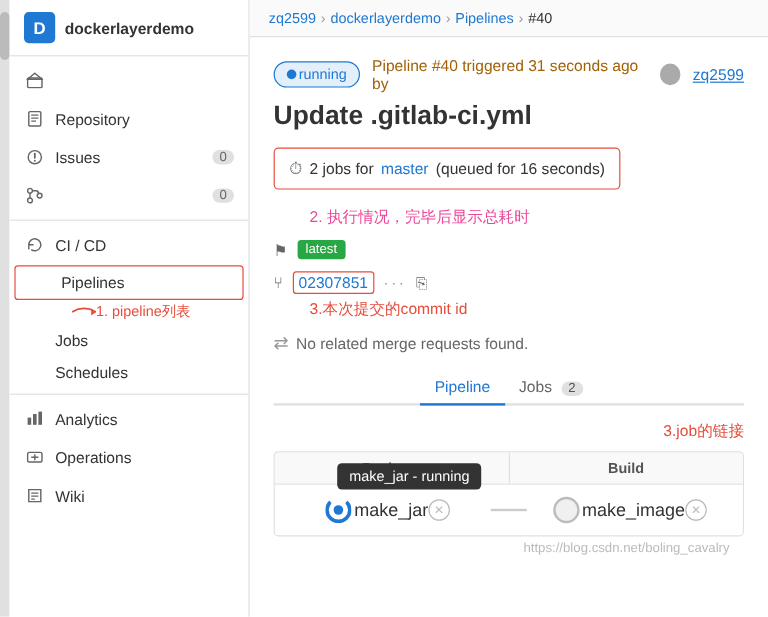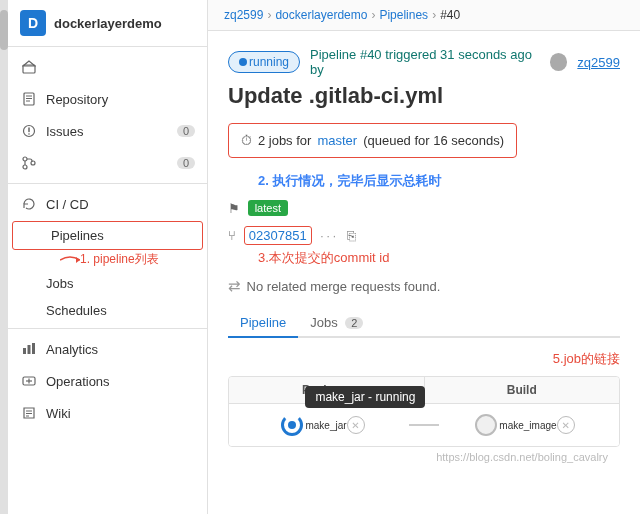--- a/index.html
+++ b/index.html
@@ -42,66 +42,66 @@
 
     @keyframes pulse { 0%,100%{opacity:1} 50%{opacity:0.4} }
 
     .page-title { font-size: 22px; font-weight: 600; color: #333; margin-bottom: 14px; }
 
     
     .info-box { border: 1.5px solid #e74c3c; border-radius: 4px; padding: 8px 12px; display: inline-flex; align-items: center; gap: 6px; font-size: 13px; color: #333; margin-bottom: 10px; }
     .info-box a { color: #1f78d1; text-decoration: none; }
 
     
-    .annotation { color: #3b82f6; font-size: 13px; font-weight: 700; margin-bottom: 10px; margin-left: 30px; }
+    .annotation { color: #ec4899; font-size: 13px; font-weight: 400; margin-bottom: 10px; margin-left: 30px; }
 
     
     .latest-badge-row { display: flex; align-items: center; margin-bottom: 10px; }
     .flag-icon { margin-right: 8px; color: #666; }
     .latest-badge { background: #28a745; color: #fff; font-size: 11px; padding: 2px 7px; border-radius: 3px; }
 
     
     .commit-row { display: flex; align-items: center; gap: 8px; margin-bottom: 4px; }
     .commit-id { color: #1f78d1; text-decoration: none; font-size: 13px; border: 1.5px solid #e74c3c; padding: 1px 4px; border-radius: 3px; }
     .commit-dots { color: #999; letter-spacing: 2px; }
 
     
     .annotation3 { color: #e74c3c; font-size: 13px; font-weight: 500; margin-left: 30px; margin-bottom: 10px; }
 
     
     .no-mr { display: flex; align-items: center; gap: 6px; color: #666; font-size: 13px; margin-bottom: 14px; }
 
     
-    .tabs { display: flex; gap: 0; border-bottom: 2px solid #e0e0e0; margin-bottom: 12px; }
+    .tabs { display: flex; gap: 0; border-bottom: 2px solid #e0e0e0; margin-bottom: 12px; justify-content: center; }
     .tab { padding: 6px 12px; font-size: 13px; color: #666; cursor: pointer; border-bottom: 2px solid transparent; margin-bottom: -2px; }
     .tab.active { color: #1f78d1; border-bottom-color: #1f78d1; font-weight: 500; }
     .tab .count { background: #e0e0e0; border-radius: 8px; padding: 0 6px; font-size: 11px; margin-left: 4px; color: #555; }
 
     
     .annotation4 { color: #e74c3c; font-size: 13px; font-weight: 500; text-align: right; margin-bottom: 8px; }
 
     
     .stages-container { border: 1px solid #e0e0e0; border-radius: 4px; overflow: hidden; }
     .stages-header { display: flex; background: #f9f9f9; border-bottom: 1px solid #e0e0e0; }
     .stage-header { flex: 1; padding: 6px 12px; font-size: 12px; font-weight: 600; color: #555; text-align: center; border-right: 1px solid #e0e0e0; }
     .stage-header:last-child { border-right: none; }
     .stages-body { display: flex; padding: 10px 12px; align-items: center; background: #fff; }
     .stage-col { flex: 1; display: flex; align-items: center; justify-content: center; }
 
     
-    .job-node { display: flex; align-items: center; gap: 2px; font-size: 10px; color: #333; }
+    .job-node { display: flex; align-items: center; gap: 2px; font-size: 15px; color: #333; }
     .job-spinner { width: 22px; height: 22px; border-radius: 50%; border: 3px solid #1f78d1; border-top-color: transparent; animation: spin 1s linear infinite; display: flex; align-items: center; justify-content: center; }
     @keyframes spin { to { transform: rotate(360deg); } }
     .job-running-inner { width: 8px; height: 8px; background: #1f78d1; border-radius: 50%; }
     .job-circle-gray { width: 22px; height: 22px; border-radius: 50%; border: 2px solid #bbb; background: #f0f0f0; }
     .job-cancel { width: 18px; height: 18px; border-radius: 50%; border: 1.5px solid #bbb; display: flex; align-items: center; justify-content: center; color: #bbb; font-size: 10px; cursor: pointer; }
     .connector-line { width: 30px; height: 2px; background: #ccc; margin: 0 4px; }
 
     
-    .tooltip-box { position: absolute; background: #333; color: #fff; font-size: 12px; padding: 4px 10px; border-radius: 4px; top: -28px; left: 24px; white-space: nowrap; z-index: 10; }
+    .tooltip-box { position: absolute; background: #333; color: #fff; font-size: 12px; padding: 4px 10px; border-radius: 4px; top: -28px; left: 10px; white-space: nowrap; z-index: 10; }
 
     
     .watermark { font-size: 11px; color: #bbb; text-align: right; padding: 4px 12px; }
 
     .pipeline-header { display: flex; align-items: center; gap: 10px; margin-bottom: 6px; }
   </style>
 </head>
 <body>
 
 <div class="sidebar-scroll">
@@ -243,21 +243,21 @@
     <span class="current">#40</span>
   </div>
 
   <div class="content">
 
     <div class="pipeline-header">
       <span class="status-badge running">
         <span class="dot"></span>
         <span>running</span>
       </span>
-      <span style="font-size:13px; color:#0f766e;">Pipeline #40 triggered 31 seconds ago by</span>
+      <span style="font-size:13px; color:#a16207;">Pipeline #40 triggered 31 seconds ago by</span>
       <span class="user-avatar" style="width:18px;height:18px;background:#aaa;border-radius:50%;display:inline-block;"></span>
       <a href="#" style="color:#1f78d1; font-size:13px;">zq2599</a>
     </div>
 
     <h1 class="page-title">Update .gitlab-ci.yml</h1>
 
     <div style="margin-bottom:4px;">
       <div class="info-box" style="border-color:#e74c3c;">
         <span style="color:#666; font-size:14px;">⏱</span>
         <span>2 jobs for</span>
@@ -290,21 +290,21 @@
     <div class="tabs">
       <div class="tab active">
         <span>Pipeline</span>
       </div>
       <div class="tab">
         <span>Jobs</span>
         <span class="count">2</span>
       </div>
     </div>
 
-    <div class="annotation4">5.job的链接</div>
+    <div class="annotation4">3.job的链接</div>
 
     <div class="stages-container">
       <div class="stages-header">
         <div class="stage-header">Package</div>
         <div class="stage-header">Build</div>
       </div>
       <div class="stages-body">
 
         <div class="stage-col">
           <div style="position:relative;">

